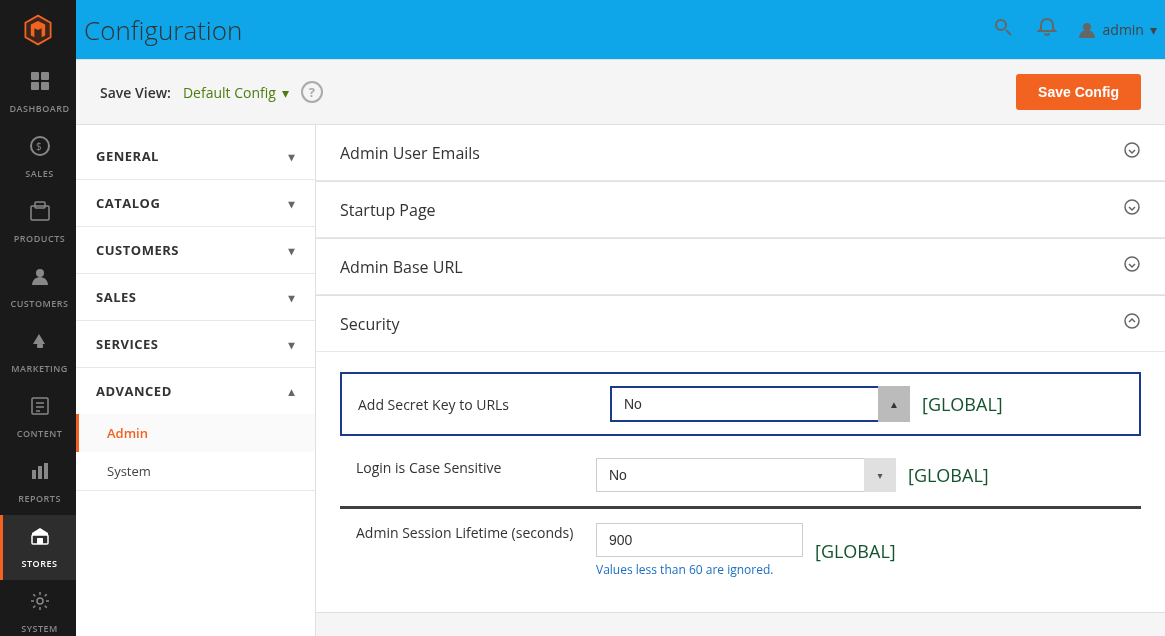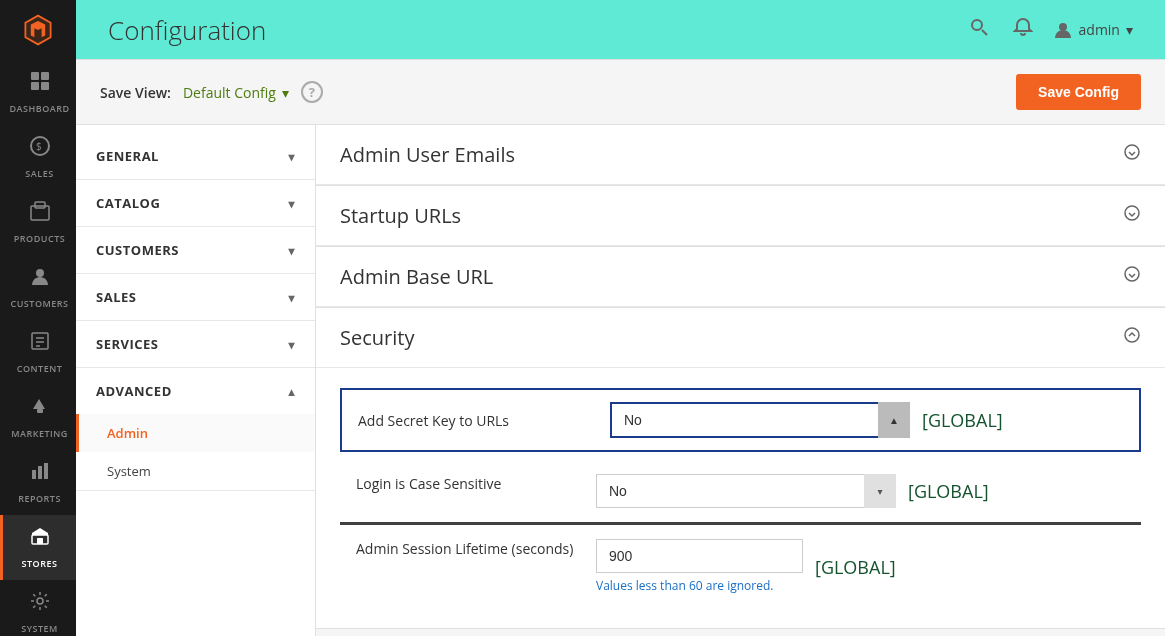--- a/index.html
+++ b/index.html
@@ -48,22 +48,22 @@
     
     .main {
       flex: 1;
       display: flex;
       flex-direction: column;
       overflow: hidden;
     }
 
     
     .header {
-      background: #5eead4;
-      padding: 0 32px;
+      background: #0ea5e9;
+      padding: 0 8px;
       height: 60px;
       display: flex;
       align-items: center;
       justify-content: space-between;
       border-bottom: 1px solid #e0e0e0;
       flex-shrink: 0;
     }
     .header-title {
       font-size: 26px;
       font-weight: 300;
@@ -206,21 +206,21 @@
     }
     .config-section-header {
       display: flex;
       align-items: center;
       justify-content: space-between;
       padding: 16px 24px;
       border-bottom: 1px solid #e8e8e8;
       cursor: pointer;
     }
     .config-section-title {
-      font-size: 20px;
+      font-size: 16px;
       font-weight: 400;
       color: #333;
     }
     .section-toggle {
       color: #666;
       font-size: 16px;
     }
 
     
     .config-section.expanded .section-body { display: block; }
@@ -347,36 +347,36 @@
       <svg width="22" height="22" viewBox="0 0 22 22" fill="currentColor">
           <circle cx="11" cy="8" r="4"></circle>
           <path d="M3 20c0-4.4 3.6-8 8-8s8 3.6 8 8"></path>
         </svg>
     </span>
     <span class="label">CUSTOMERS</span>
   </div>
   <div class="sidebar-item">
     <span class="icon">
       <svg width="22" height="22" viewBox="0 0 22 22" fill="currentColor">
+          <path d="M4 14l6-10 6 10H4z"></path>
+          <rect x="8" y="14" width="6" height="4" rx="1"></rect>
+        </svg>
+    </span>
+    <span class="label">MARKETING</span>
+  </div>
+  <div class="sidebar-item">
+    <span class="icon">
+      <svg width="22" height="22" viewBox="0 0 22 22" fill="currentColor">
           <rect x="3" y="3" width="16" height="16" rx="1" fill="none" stroke="currentColor" stroke-width="1.5"></rect>
           <line x1="7" y1="8" x2="15" y2="8" stroke="currentColor" stroke-width="1.5"></line>
           <line x1="7" y1="12" x2="15" y2="12" stroke="currentColor" stroke-width="1.5"></line>
           <line x1="7" y1="16" x2="11" y2="16" stroke="currentColor" stroke-width="1.5"></line>
         </svg>
     </span>
     <span class="label">CONTENT</span>
-  </div>
-  <div class="sidebar-item">
-    <span class="icon">
-      <svg width="22" height="22" viewBox="0 0 22 22" fill="currentColor">
-          <path d="M4 14l6-10 6 10H4z"></path>
-          <rect x="8" y="14" width="6" height="4" rx="1"></rect>
-        </svg>
-    </span>
-    <span class="label">MARKETING</span>
   </div>
   <div class="sidebar-item">
     <span class="icon">
       <svg width="22" height="22" viewBox="0 0 22 22" fill="currentColor">
           <rect x="3" y="10" width="4" height="9"></rect>
           <rect x="9" y="6" width="4" height="13"></rect>
           <rect x="15" y="3" width="4" height="16"></rect>
         </svg>
     </span>
     <span class="label">REPORTS</span>
@@ -496,21 +496,21 @@
             <svg width="18" height="18" viewBox="0 0 18 18" fill="none" stroke="#666" stroke-width="1.5">
                 <circle cx="9" cy="9" r="7"></circle>
                 <path d="M6 9l3 3 3-3"></path>
               </svg>
           </span>
         </div>
       </div>
 
       <div class="config-section">
         <div class="config-section-header">
-          <span class="config-section-title">Startup URLs</span>
+          <span class="config-section-title">Startup Page</span>
           <span class="section-toggle">
             <svg width="18" height="18" viewBox="0 0 18 18" fill="none" stroke="#666" stroke-width="1.5">
                 <circle cx="9" cy="9" r="7"></circle>
                 <path d="M6 9l3 3 3-3"></path>
               </svg>
           </span>
         </div>
       </div>
 
       <div class="config-section">

